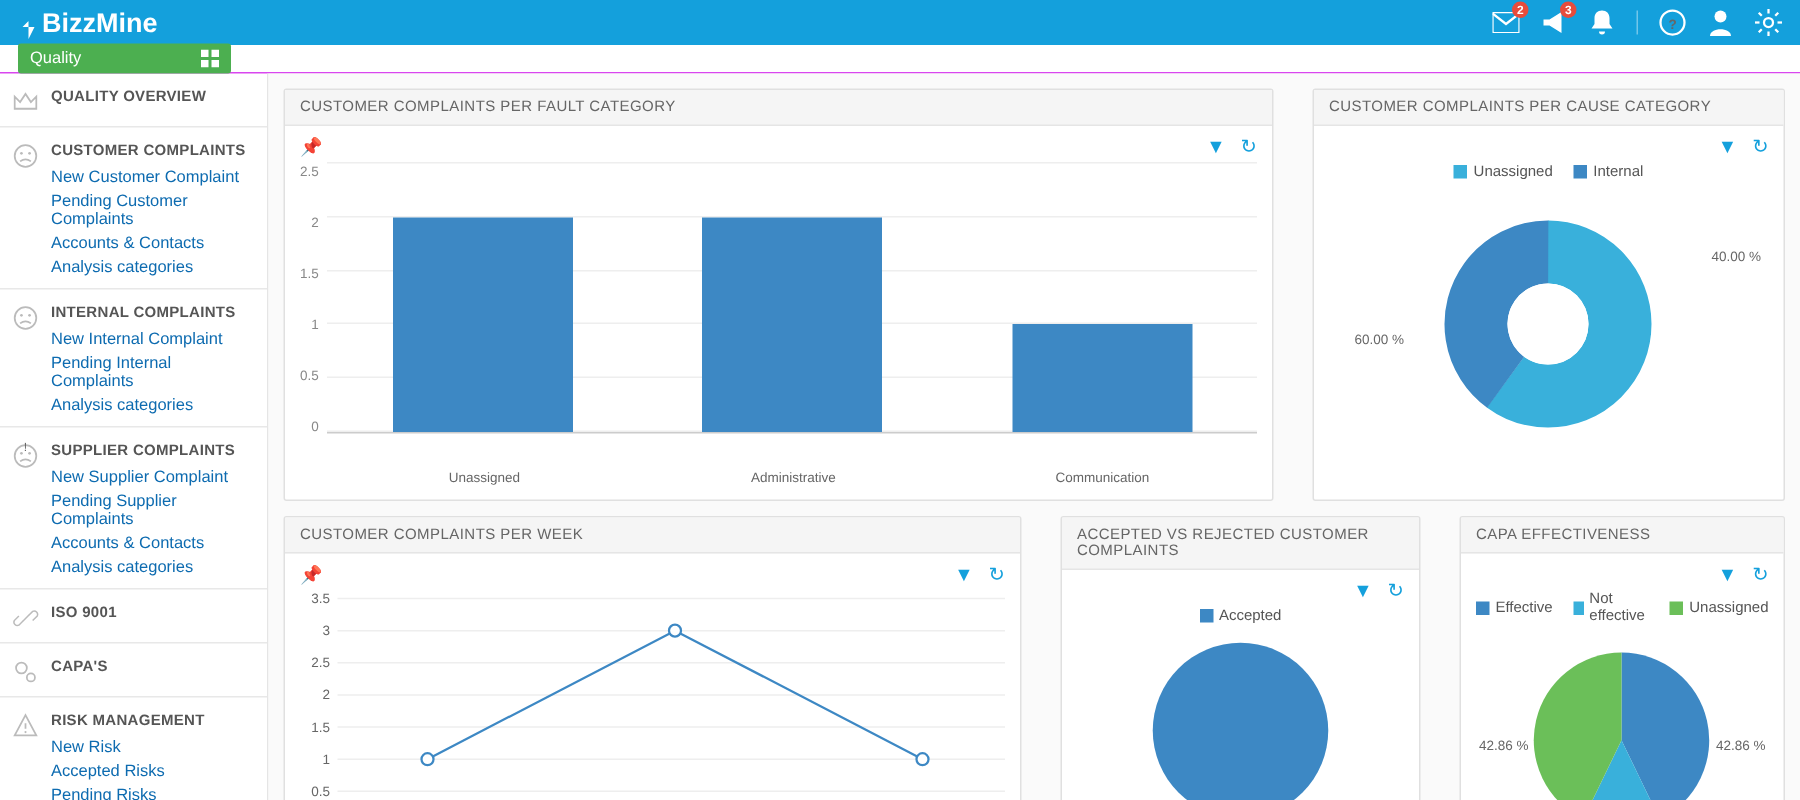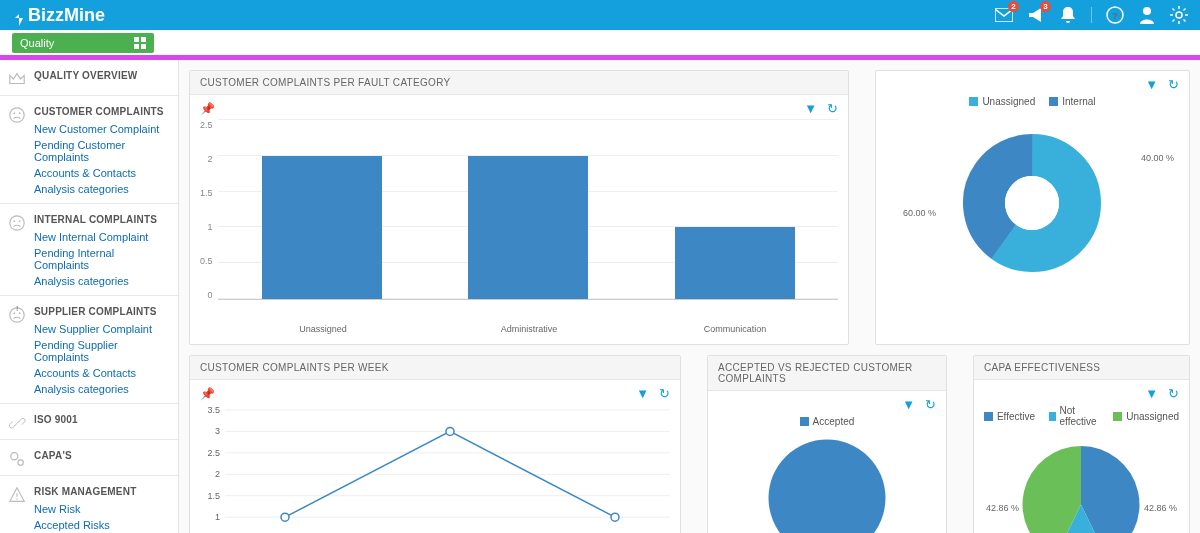--- a/index.html
+++ b/index.html
@@ -8,21 +8,21 @@
   
   .topbar { background: #14a0dc; height: 30px; display: flex; align-items: center; justify-content: space-between; padding: 0 12px; color: #fff; }
   .logo { font-size: 18px; font-weight: bold; display: flex; align-items: flex-end; gap: 2px; }
   .logo svg { width: 14px; height: 18px; }
   .topbar-right { display: flex; align-items: center; gap: 14px; }
   .topbar-icon { position: relative; cursor: pointer; width: 18px; height: 18px; display: flex; align-items: center; justify-content: center; }
   .badge { position: absolute; top: -5px; right: -6px; background: #e74c3c; color: #fff; font-size: 8px; border-radius: 50%; width: 11px; height: 11px; display: flex; align-items: center; justify-content: center; font-weight: bold; }
   .topbar-sep { width: 1px; height: 16px; background: rgba(255,255,255,0.4); }
   
   
-  .modulebar { background: #fff; height: 30px; border-bottom: 5px solid #d946ef; display: flex; align-items: center; padding: 0 12px; text-align: right; }
+  .modulebar { background: #fff; height: 19px; border-bottom: 1px solid #d946ef; display: flex; align-items: center; padding: 0 12px; text-align: right; }
   .module-chip { background: #4caf50; color: #fff; padding: 4px 8px; border-radius: 2px; font-size: 11px; display: flex; align-items: center; gap: 80px; }
   .module-chip .grid-icon { width: 12px; height: 12px; }
   
   
   .layout { display: flex; }
   .sidebar { width: 182px; border-right: 1px solid #e5e5e5; }
   .content { flex: 1; padding: 10px; background: #fafafa; }
   
   .nav-row { display: flex; border-bottom: 1px solid #e8e8e8; }
   .nav-iconcell { width: 34px; display: flex; align-items: flex-start; justify-content: center; padding-top: 10px; color: #bbb; }
@@ -284,20 +284,21 @@
           </div>
           <div class="x-labels" id="fault-x">
               <span style="flex: 1 1 0%; text-align: center;">Unassigned</span>
               <span style="flex: 1 1 0%; text-align: center;">Administrative</span>
               <span style="flex: 1 1 0%; text-align: center;">Communication</span>
             </div>
         </div>
       </div>
 
       <div class="panel" style="flex:1">
+        <div class="panel-header">CUSTOMER COMPLAINTS PER CAUSE CATEGORY</div>
         <div class="panel-tools">
           <span></span>
           <span class="right-tools">
             <span>▼</span>
             <span>↻</span>
           </span>
         </div>
         <div class="panel-body">
           <div class="legend" id="cause-legend">
               <span class="legend-item"><span class="swatch" style="background:#39b0db"></span>Unassigned</span>

